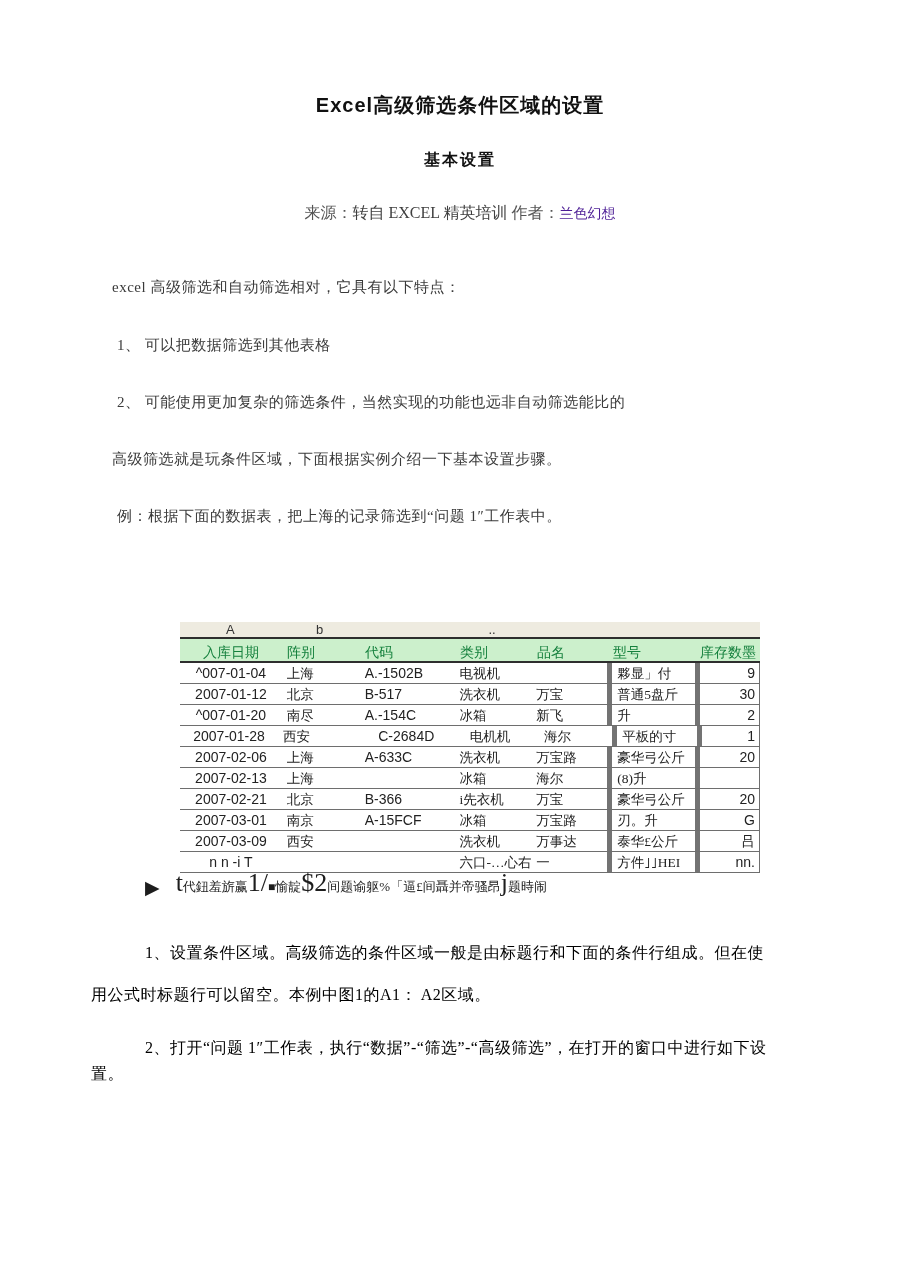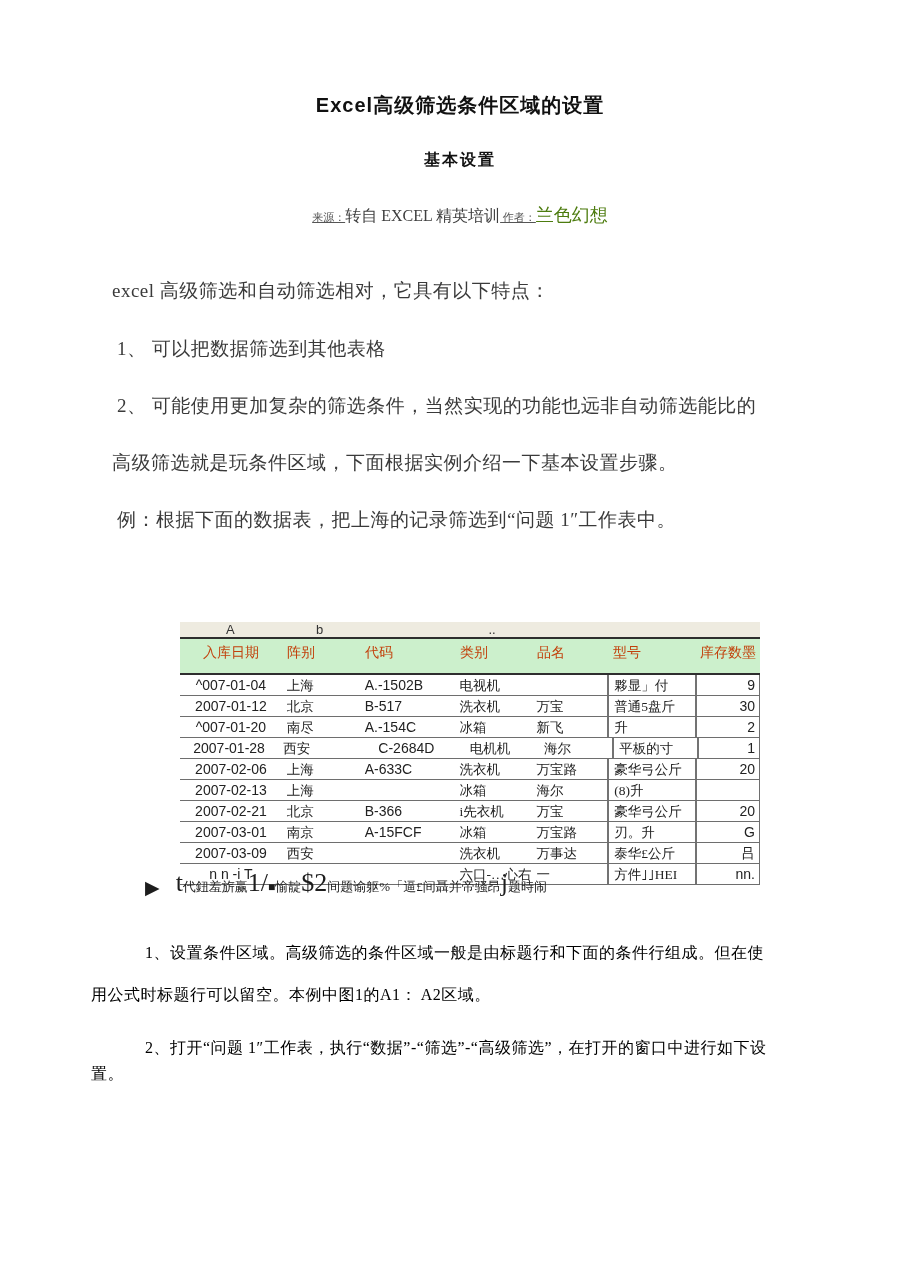--- a/index.html
+++ b/index.html
@@ -15,56 +15,56 @@
     font-family:"Liberation Sans","DejaVu Sans",sans-serif;
     font-weight:bold; font-size:20px; color:#111; letter-spacing:1px;
   }
   .doc-subtitle {
     top:150px; left:0; width:920px; text-align:center;
     font-weight:bold; font-size:16px; color:#111; letter-spacing:2px;
   }
   .source-line {
     top:203px; left:0; width:920px; text-align:center; color:#4a4a4a;
   }
-  .source-line .sm { font-size:11px; color:#555;text-decoration:underline; }
+  .source-line .sm { font-size:16px; color:#555; }
   .source-line .lg { font-size:16px; color:#3f3f3f; }
-  .source-line .md { font-size:18px; color:#4d7c0f; }
-  .para { font-size:19px; color:#3a3a3a; letter-spacing:0.5px; white-space:nowrap; }
+  .source-line .md { font-size:14px; color:#4c1d95; }
+  .para { font-size:15px; color:#3a3a3a; letter-spacing:0.5px; white-space:nowrap; }
   .p-intro  { top:278px; left:112px; }
   .p-point1 { top:336px; left:117px; }
   .p-point2 { top:393px; left:117px; }
   .p-para3  { top:450px; left:112px; }
   .p-para4  { top:507px; left:117px; }
   .step { font-size:16px; color:#000000; letter-spacing:0.5px; white-space:nowrap; }
   .s1l1 { top:943px;  left:145px; }
   .s1l2 { top:985px;  left:91px;  }
   .s2l1 { top:1038px; left:145px; }
   .s2l2 { top:1064px; left:91px;  }
 
   
   .xls-table { top:622px; left:180px; width:580px;
     font-family:"Liberation Sans","DejaVu Sans",sans-serif; }
   .letters-row { position:relative; height:15px; width:580px;
     font-size:13px; color:#333; }
   .letters-row span { position:absolute; top:0; }
-  .hdr-row { display:flex; height:38px; line-height:27px;
+  .hdr-row { display:flex; height:26px; line-height:27px;
     border-top:2px solid #2e2e2e; border-bottom:2px solid #2e2e2e;
     font-family:"Liberation Serif","DejaVu Serif",serif;
-    font-size:14px; color:#c2410c; }
+    font-size:14px; color:#15803d; }
   .hdr-row .t-cell { text-align:center; }
   .t-row { display:flex; height:21px; line-height:21px;
     border-bottom:1px solid #6e6e6e; font-size:13.5px; color:#222; }
   .t-cell { overflow:hidden; white-space:nowrap; padding:0 3px; }
   .t-cell.c0 { text-align:center; font-size:14px; }
   .t-cell.c1, .t-cell.c2, .t-cell.c3, .t-cell.c4, .t-cell.c5 { text-align:left; padding-left:5px; }
   .t-cell.c1, .t-cell.c3, .t-cell.c4, .t-cell.c5 {
     font-family:"Liberation Serif","DejaVu Serif",serif; }
   .t-cell.c2 { font-size:14px; }
   .t-cell.c6 { text-align:right; padding-right:4px; font-size:14px; }
-  .t-body .t-cell.c5, .t-body .t-cell.c6 { border-left:2px solid #737373; }
+  .t-body .t-cell.c5, .t-body .t-cell.c6 { border-left:5px solid #737373; }
   .t-body { border-right:1px solid #6e6e6e; }
 
   
   .caption { top:868px; left:145px; width:700px; white-space:nowrap; color:#1d1d1d; }
   .caption .arrow { font-size:19px; margin-right:16px; vertical-align:middle; }
   .caption .seg-large { font-size:26px; font-family:"Liberation Serif","DejaVu Serif",serif; }
   .caption .seg-small { font-size:13px; }
   .caption .seg-square { font-size:12px; }
 </style>
 </head>

